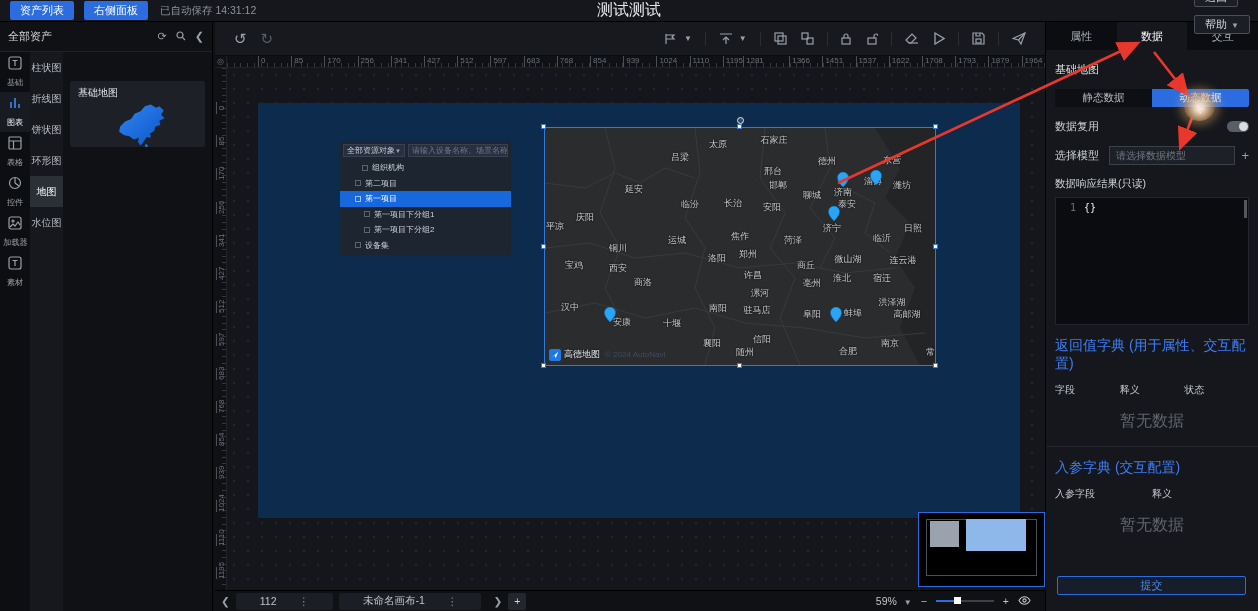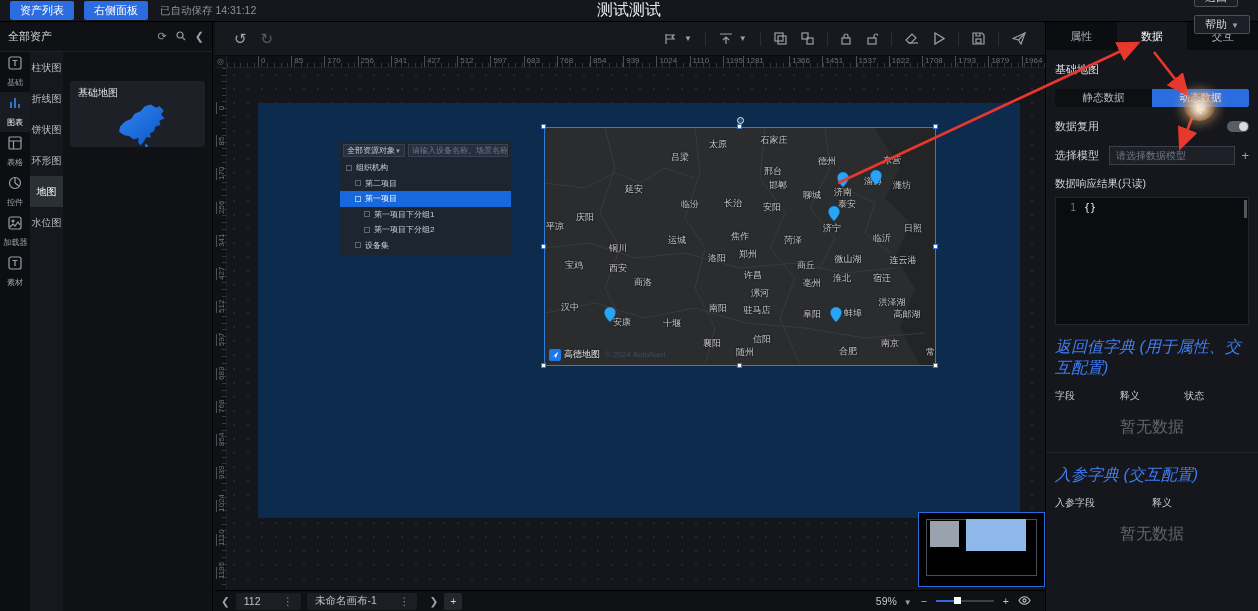--- a/index.html
+++ b/index.html
@@ -105,31 +105,31 @@
   .rp-label { color:#cfd3d9; white-space:nowrap; }
   .toggle { margin-left:auto; width:22px; height:11px; background:#585d66; border-radius:6px; position:relative; cursor:pointer; }
   .toggle::after { content:""; position:absolute; right:1px; top:1px; width:9px; height:9px; background:#d9dce1; border-radius:50%; }
   .model-input { margin-left:10px; flex:1; height:19px; background:#1d2127; border:1px solid #3a3f49; color:#707684; font-size:10px; display:flex; align-items:center; padding:0 6px; cursor:text; }
   .plus-btn { color:#9aa0ab; font-size:13px; margin-left:6px; cursor:pointer; }
   .code-box { position:relative; height:128px; background:#0a0c0f; border:1px solid #22252b; margin:6px 0 12px; font-family:"DejaVu Sans Mono", monospace; font-size:10px; }
   .code-line { display:flex; padding-top:4px; }
   .code-no { width:28px; text-align:right; color:#6b6f78; padding-right:8px; }
   .code-src { color:#e8eaee; }
   .code-scroll { position:absolute; right:1px; top:2px; width:3px; height:18px; background:#53565c; }
-  .blue-link { color:#3f7ef7; font-size:16px; margin:2px 0 10px;font-style:italic; }
+  .blue-link { color:#3f7ef7; font-size:14px; margin:2px 0 10px; }
   .mini-table { display:flex; color:#c6cad1; font-size:10px; margin-bottom:14px; }
   .mini-table span { flex:1; }
   .empty { text-align:center; color:#5f646e; font-size:16px; margin-bottom:14px; }
   .rp-div { height:1px; background:#23262d; margin:2px -9px 12px; }
   .submit-btn { position:absolute; left:1057px; top:576px; width:189px; height:19px; border:1px solid #2b6de0; color:#4a8cf5; background:rgba(43,109,224,.08); display:flex; align-items:center; justify-content:center; font-size:11px; cursor:pointer; border-radius:2px; }
 
   
   .bottombar { position:absolute; left:215px; top:590px; width:830px; height:21px; background:#101114; border-top:1px solid #000; display:flex; align-items:center; font-size:10.5px; color:#c0c3c9; }
   .bb-ch { padding:0 6px; color:#9aa0ab; cursor:pointer; }
-  .bb-tab { height:17px; background:#1b1e24; display:flex; align-items:center; padding:0 8px; margin-right:6px; cursor:pointer; border-radius:2px; }
+  .bb-tab { height:17px; background:#1b1e24; display:flex; align-items:center; padding:0 24px; margin-right:6px; cursor:pointer; border-radius:2px; }
   .bb-tab .dots { margin-left:22px; color:#8b8f99; cursor:pointer; }
   .bb-plus { width:18px; height:17px; background:#23262d; display:flex; align-items:center; justify-content:center; border-radius:2px; cursor:pointer; color:#d2d5db; }
   .bb-right { margin-left:auto; display:flex; align-items:center; gap:9px; margin-right:14px; }
   .bb-zoom { cursor:pointer; }
   .slider { position:relative; width:58px; height:2px; background:#3b3f47; cursor:pointer; }
   .slider .fill { position:absolute; left:0; top:0; height:2px; width:21px; background:#2b6de0; }
   .slider .thumb { position:absolute; left:18px; top:-3px; width:7px; height:7px; background:#fff; }
 
   
   .overlay { position:absolute; left:0; top:0; width:1258px; height:611px; pointer-events:none; z-index:60; }
@@ -364,21 +364,21 @@
       <div class="tw-dd">
         <span>全部资源对象</span>
           <span class="caret">▼</span>
       </div>
       <div class="tw-search">
         <span>请输入设备名称、场景名称查询</span>
 
       </div>
     </div>
     <div class="tw-rows">
-        <div class="tw-row" style="padding-left: 6px; font-family: Liberation Mono, monospace;">
+        <div class="tw-row" style="padding-left: 22px; font-family: Liberation Mono, monospace;">
           <span class="tw-cb"></span>
           <span>组织机构</span>
         </div>
         <div class="tw-row" style="padding-left: 15px;">
           <span class="tw-cb"></span>
           <span>第二项目</span>
         </div>
         <div class="tw-row sel" style="padding-left: 15px;">
           <span class="tw-cb"></span>
           <span>第一项目</span>
@@ -546,20 +546,21 @@
       <div class="empty">暂无数据</div>
       <div class="rp-div"></div>
       <div class="blue-link">入参字典 (交互配置)</div>
       <div class="mini-table">
           <span>入参字段</span>
           <span>释义</span>
         </div>
       <div class="empty">暂无数据</div>
     </div>
   </div>
+  <div class="submit-btn">提交</div>
 
   <div class="bottombar">
     <span class="bb-ch">❮</span>
     <div class="bb-tab">
       <span>112</span>
         <span class="dots">⋮</span>
     </div>
     <div class="bb-tab">
       <span>未命名画布-1</span>
         <span class="dots">⋮</span>

